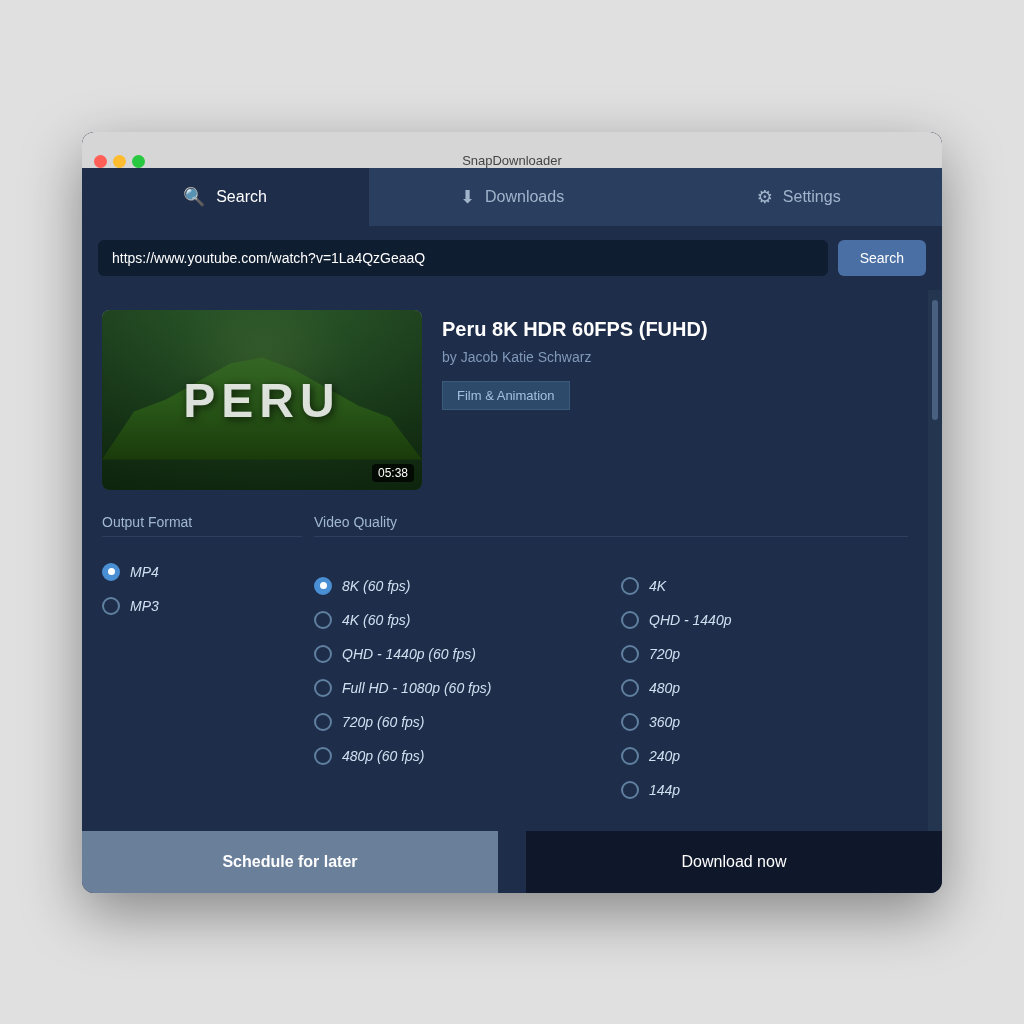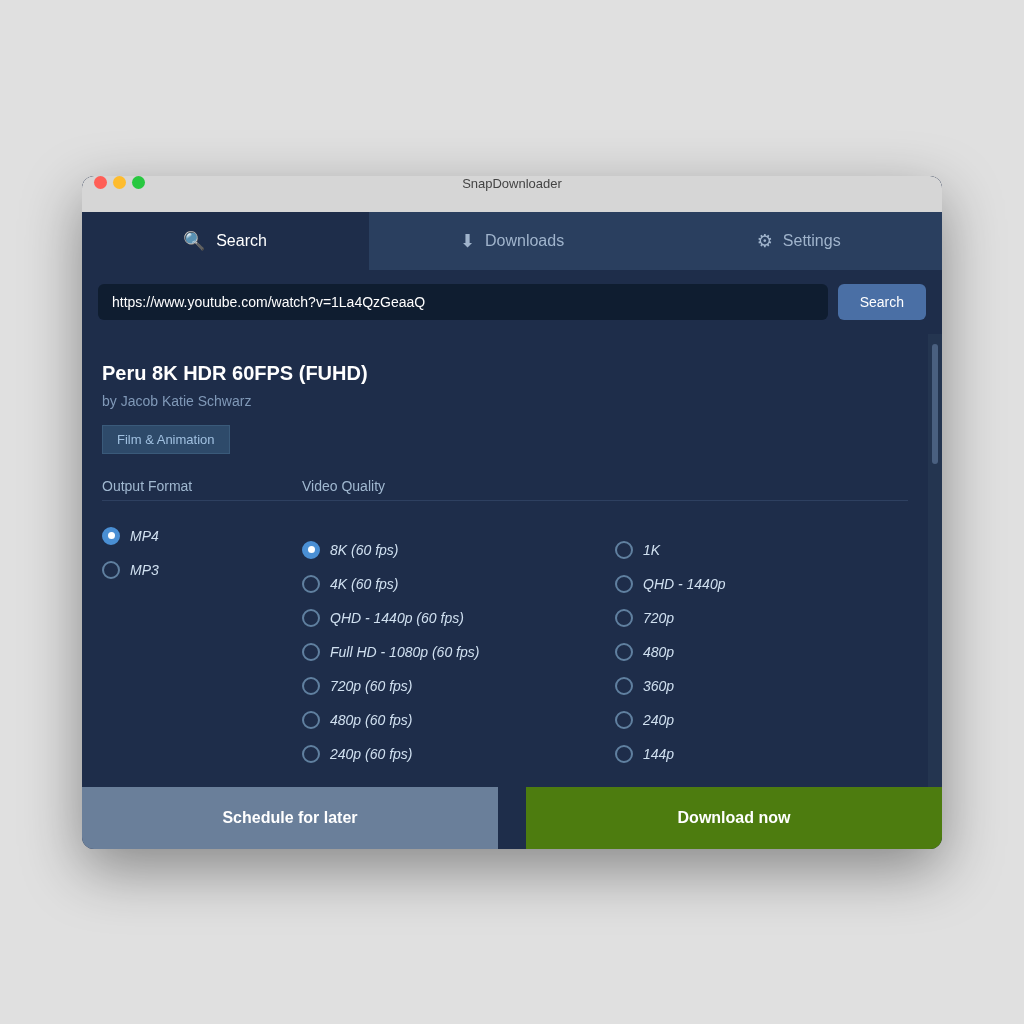--- a/index.html
+++ b/index.html
@@ -19,21 +19,21 @@
       overflow: hidden;
       box-shadow: 0 20px 60px rgba(0,0,0,0.4);
       background: #1e2d4a;
     }
 
     
     .titlebar {
       background: #d6d6d6;
       height: 36px;
       display: flex;
-      align-items: flex-start;
+      align-items: flex-end;
       justify-content: center;
       position: relative;
       border-radius: 12px 12px 0 0;
     }
 
     .traffic-lights {
       position: absolute;
       left: 12px;
       display: flex;
       gap: 6px;
@@ -215,22 +215,22 @@
       color: #a0c0e0;
       border: 1px solid #3a5a7a;
       border-radius: 0;
       padding: 6px 14px;
       font-size: 13px;
     }
 
     
     .options-section {
       display: flex;
-      gap: 0;
-      padding-bottom: 24px;
+      gap: 12px;
+      padding-bottom: 32px;
     }
 
     .format-section {
       width: 200px;
       flex-shrink: 0;
     }
 
     .quality-section {
       flex: 1;
     }
@@ -312,25 +312,25 @@
       background: #6a7f9a;
       color: white;
       border: none;
       font-size: 16px;
       font-weight: 700;
       cursor: pointer;
     }
 
     .download-btn {
       flex: 1;
-      background: #4d7c0f;
+      background: #0f172a;
       color: white;
       border: none;
       font-size: 16px;
-      font-weight: 700;
+      font-weight: 400;
       cursor: pointer;
       margin-left: 16px;
     }
 
     .main-area {
       position: relative;
       display: flex;
     }
 
     .main-content {
@@ -377,20 +377,28 @@
     <input type="text" class="url-input" value="https://www.youtube.com/watch?v=1La4QzGeaaQ" style="">
     <button class="search-btn">Search</button>
   </div>
 
   <div class="main-area">
     <div class="main-content">
       <div class="content">
 
         <div class="video-section">
 
+          <div class="thumbnail">
+            <div class="sky-bg"></div>
+            <div class="thumbnail-bg">
+              <div class="peru-mountain"></div>
+              <span class="peru-text">PERU</span>
+            </div>
+            <div class="duration-badge">05:38</div>
+          </div>
 
           <div class="video-meta">
             <div class="video-title">Peru 8K HDR 60FPS (FUHD)</div>
             <div class="video-author">by Jacob Katie Schwarz</div>
             <div class="video-category">Film &amp; Animation</div>
           </div>
         </div>
 
         <div class="options-section">
 
@@ -431,32 +439,28 @@
                     <span>Full HD - 1080p (60 fps)</span>
                   </label>
                   <label class="radio-option">
                     <div class="radio-circle"></div>
                     <span>720p (60 fps)</span>
                   </label>
                   <label class="radio-option">
                     <div class="radio-circle"></div>
                     <span>480p (60 fps)</span>
                   </label>
-                  <label class="radio-option">
-                    <div class="radio-circle"></div>
-                    <span>240p (60 fps)</span>
-                  </label>
                 </div>
               </div>
 
               <div>
                 <div class="radio-group">
                   <label class="radio-option">
                     <div class="radio-circle"></div>
-                    <span>1K</span>
+                    <span>4K</span>
                   </label>
                   <label class="radio-option">
                     <div class="radio-circle"></div>
                     <span>QHD - 1440p</span>
                   </label>
                   <label class="radio-option">
                     <div class="radio-circle"></div>
                     <span>720p</span>
                   </label>
                   <label class="radio-option">

